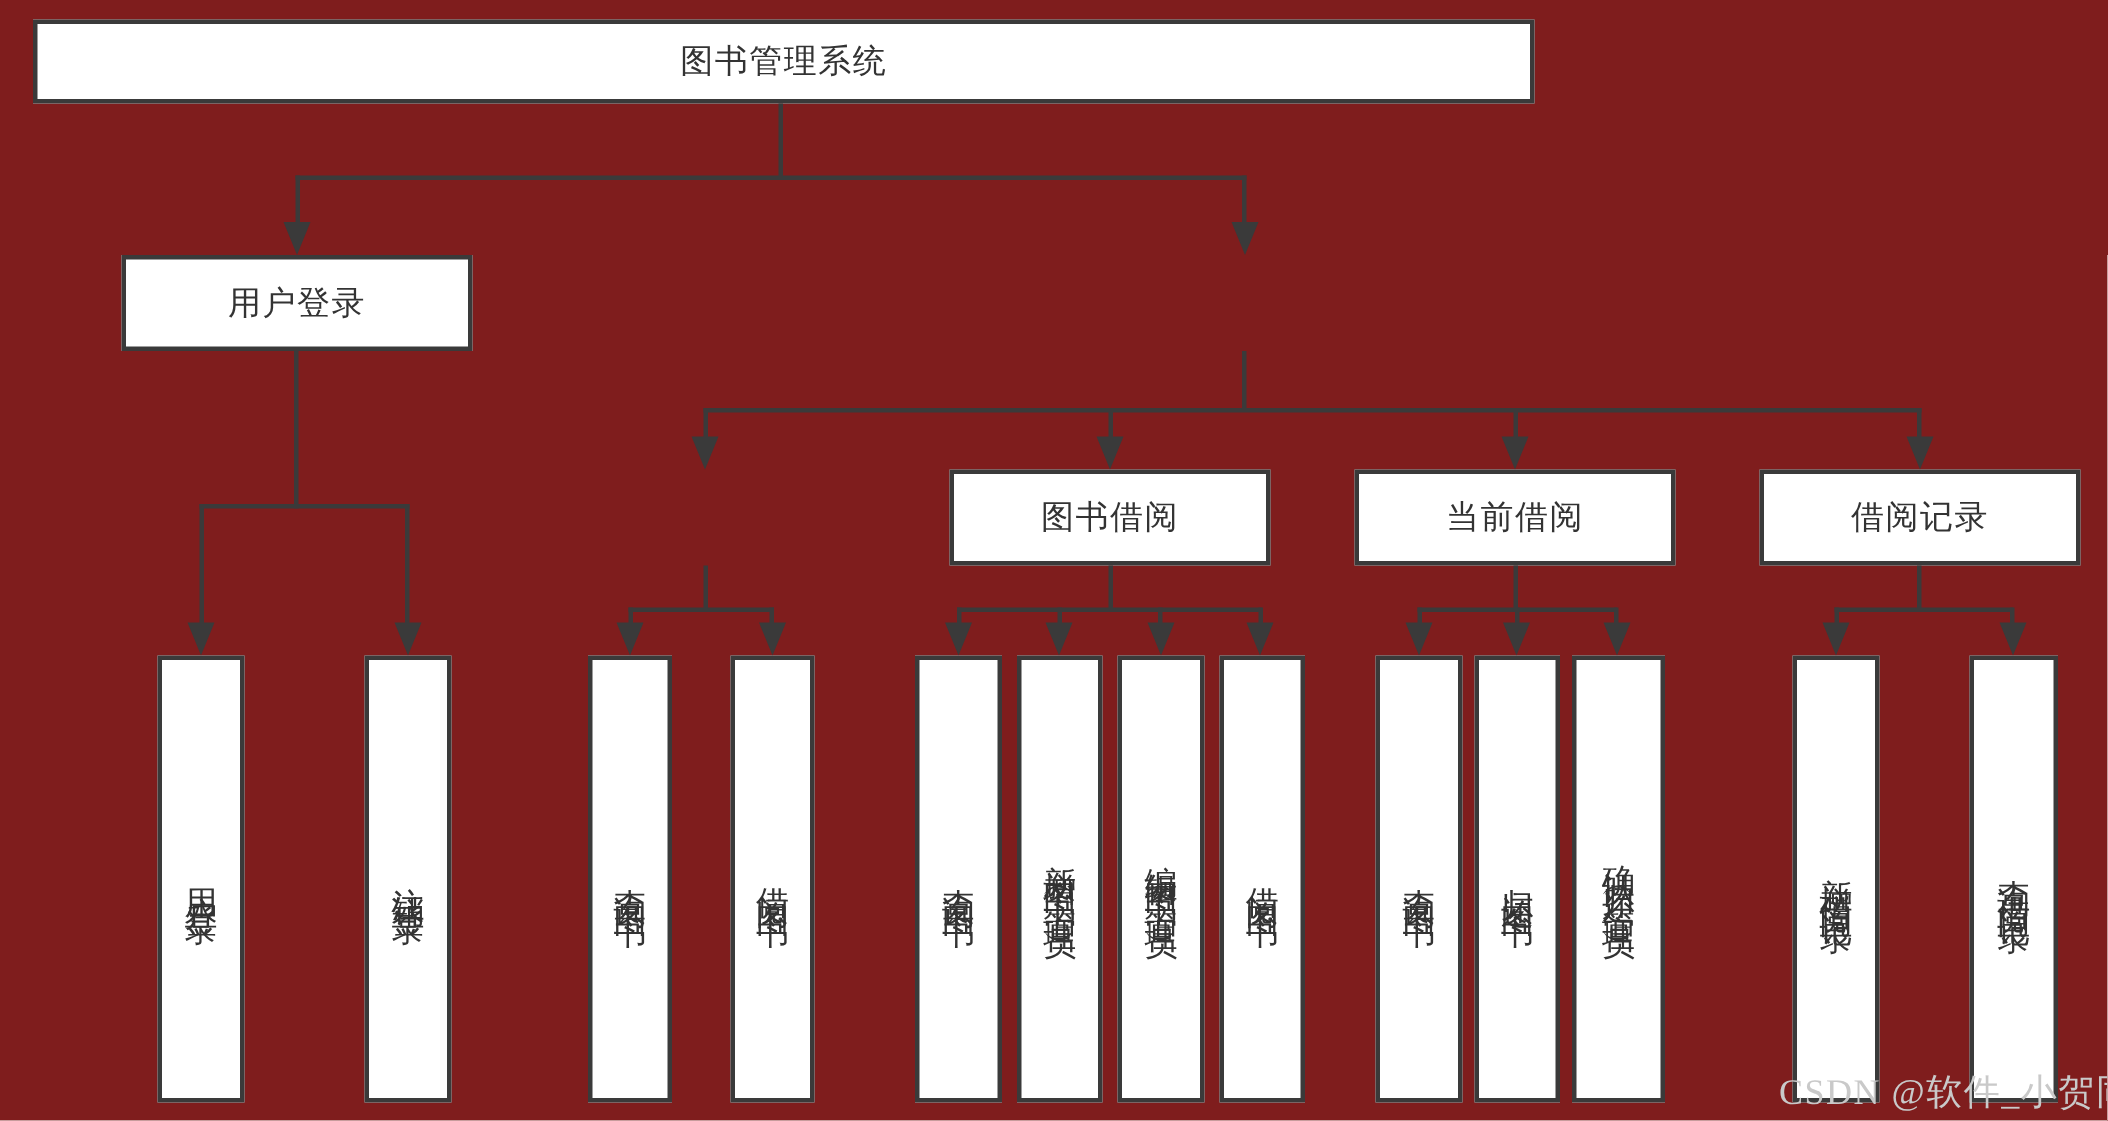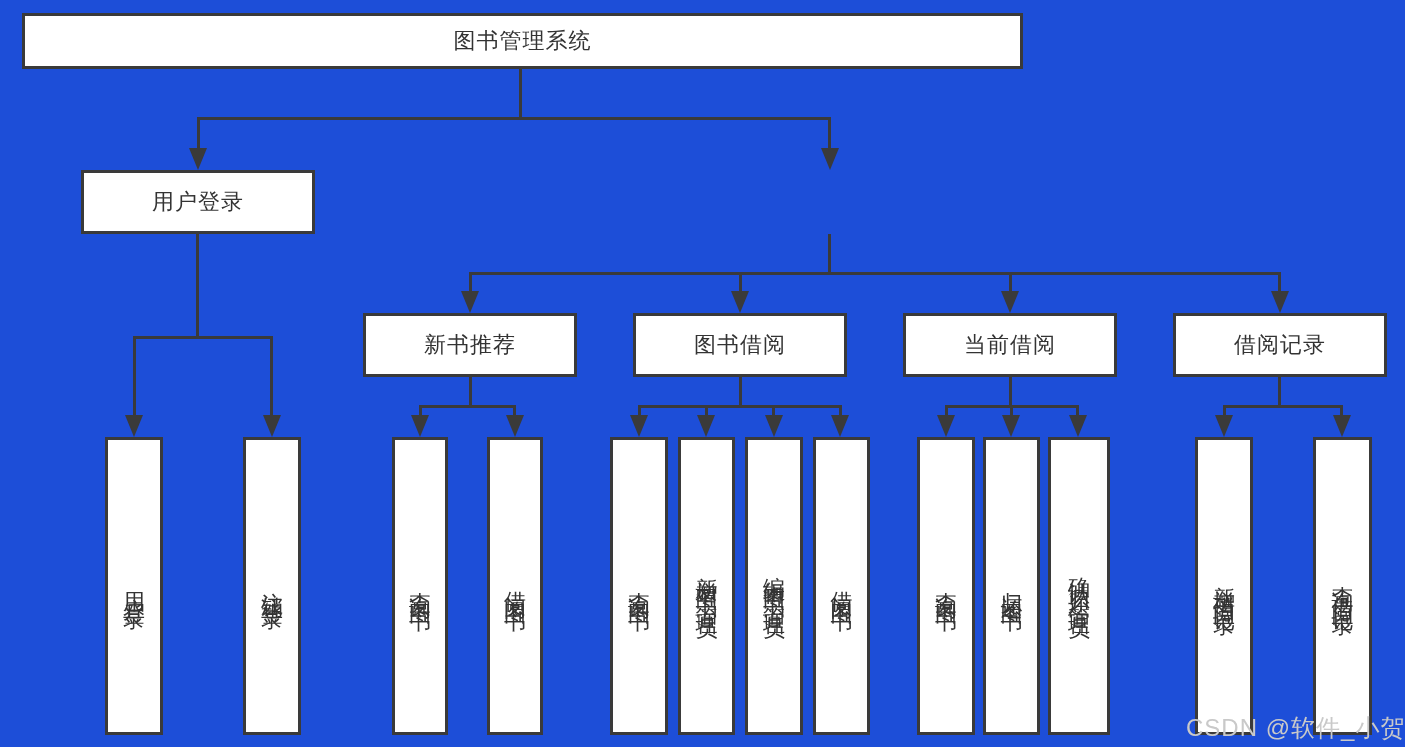--- a/index.html
+++ b/index.html
@@ -1,21 +1,21 @@
 <!DOCTYPE html>
 <html><head>
 <meta charset="utf-8">
 <style>
   html, body { margin: 0; padding: 0; background: #ffffff; }
   .canvas {
     position: relative;
     width: 1405px;
     height: 747px;
-    background: #1d4ed8;
-    font-family: Liberation Sans, sans-serif;
+    background: #7f1d1d;
+    font-family: Liberation Serif, serif;
     overflow: hidden;
   }
   .node {
     position: absolute;
     box-sizing: border-box;
     border: 3px solid #3a3a3a;
     background: #ffffff;
     color: #333333;
     display: flex;
     align-items: center;
@@ -53,21 +53,20 @@
 </head>
 <body>
 
 <div class="canvas">
 
   <div class="node" style="left:22px; top:13px; width:1001px; height:56px;">图书管理系统</div>
 
   <div class="node" style="left:81px; top:170px; width:234px; height:64px;">用户登录</div>
 
 
-  <div class="node" style="left:363px; top:313px; width:214px; height:64px;">新书推荐</div>
 
   <div class="node" style="left:633px; top:313px; width:214px; height:64px;">图书借阅</div>
 
   <div class="node" style="left:903px; top:313px; width:214px; height:64px;">当前借阅</div>
 
   <div class="node" style="left:1173px; top:313px; width:214px; height:64px;">借阅记录</div>
 
   <div class="node leaf" style="left:105px; top:437px; width:58px; height:298px;">用户登录</div>
 
   <div class="node leaf" style="left:243px; top:437px; width:58px; height:298px;">注销登录</div>

